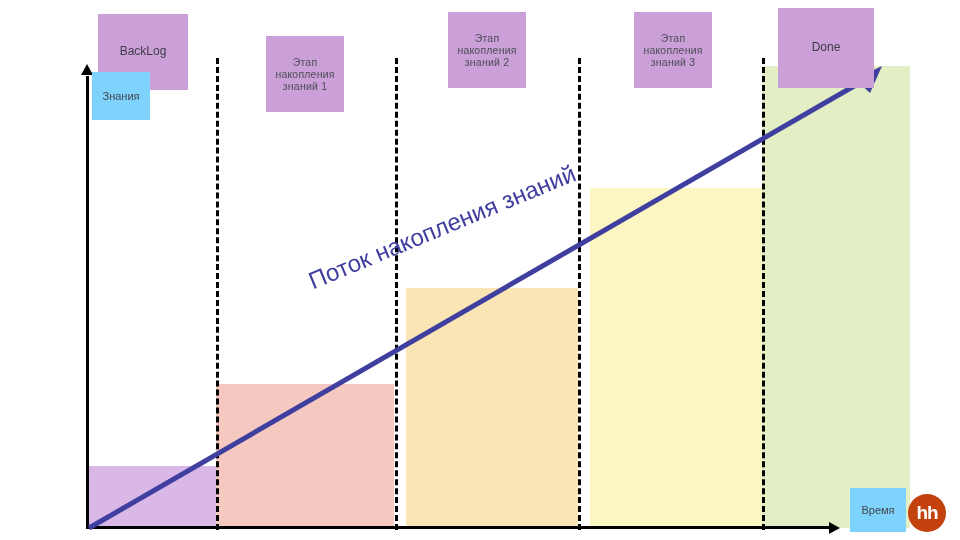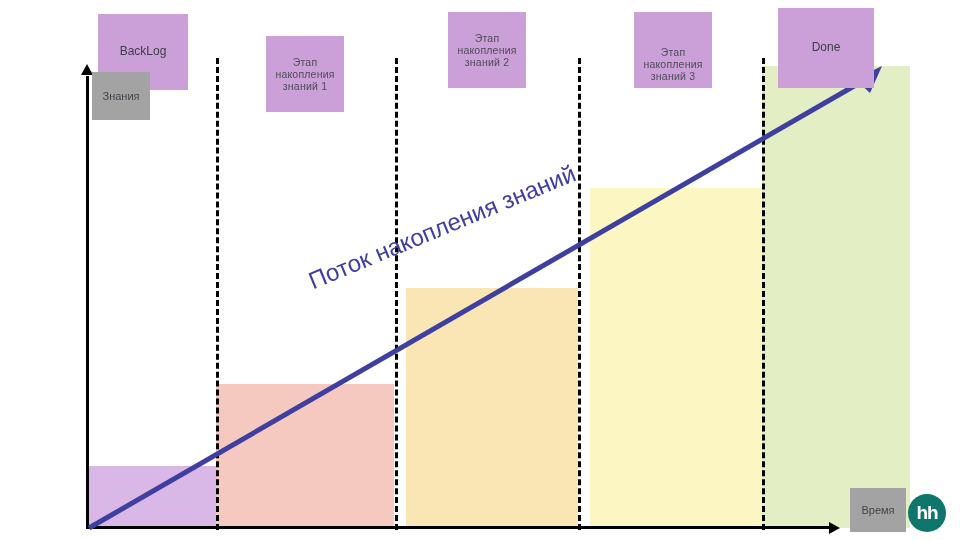--- a/index.html
+++ b/index.html
@@ -59,21 +59,21 @@
     justify-content: center;
     text-align: center;
     color: #5b5b66;
     line-height: 1.15;
   }
   .sticky.purple {
     background: #cb9fd8;
     color: #4d4d57;
   }
   .sticky.yellow {
-    background: #a3a3a3;
+    background: #7dd3fc;
     color: #44444c;
   }
   .sticky.big-label {
     font-size: 12px;
     color: #3d3d46;
   }
   .sticky.small-label {
     font-size: 10.5px;
     letter-spacing: 0.2px;
   }
@@ -105,21 +105,21 @@
   }
 
   
   #hh-logo {
     position: absolute;
     right: 14px;
     bottom: 8px;
     width: 38px;
     height: 38px;
     border-radius: 50%;
-    background: #0f766e;
+    background: #c2410c;
     color: #ffffff;
     font-size: 19px;
     font-weight: bold;
     display: flex;
     align-items: center;
     justify-content: center;
     letter-spacing: -1px;
   }
 </style>
 </head>
@@ -160,21 +160,21 @@
   </div>
 
   <div class="sticky purple small-label" style="left:266px; top:12px; width:78px; height:76px; padding:6px;margin-top:24px;">
     <span>Этап накопления знаний 1</span>
   </div>
 
   <div class="sticky purple small-label" style="left:448px; top:12px; width:78px; height:76px; padding:12px;">
     <span>Этап накопления знаний 2</span>
   </div>
 
-  <div class="sticky purple small-label" style="left:634px; top:12px; width:78px; height:76px; padding:6px;align-items:flex-end;">
+  <div class="sticky purple small-label" style="left:634px; top:12px; width:78px; height:76px; padding:6px;">
     <span>Этап накопления знаний 3</span>
   </div>
 
   <div class="sticky purple big-label" style="left:778px; top:8px; width:96px; height:80px;">
     <span>Done</span>
   </div>
 
   <div class="sticky yellow tiny-label" style="left:92px; top:72px; width:58px; height:48px;">
     <span>Знания</span>
   </div>

